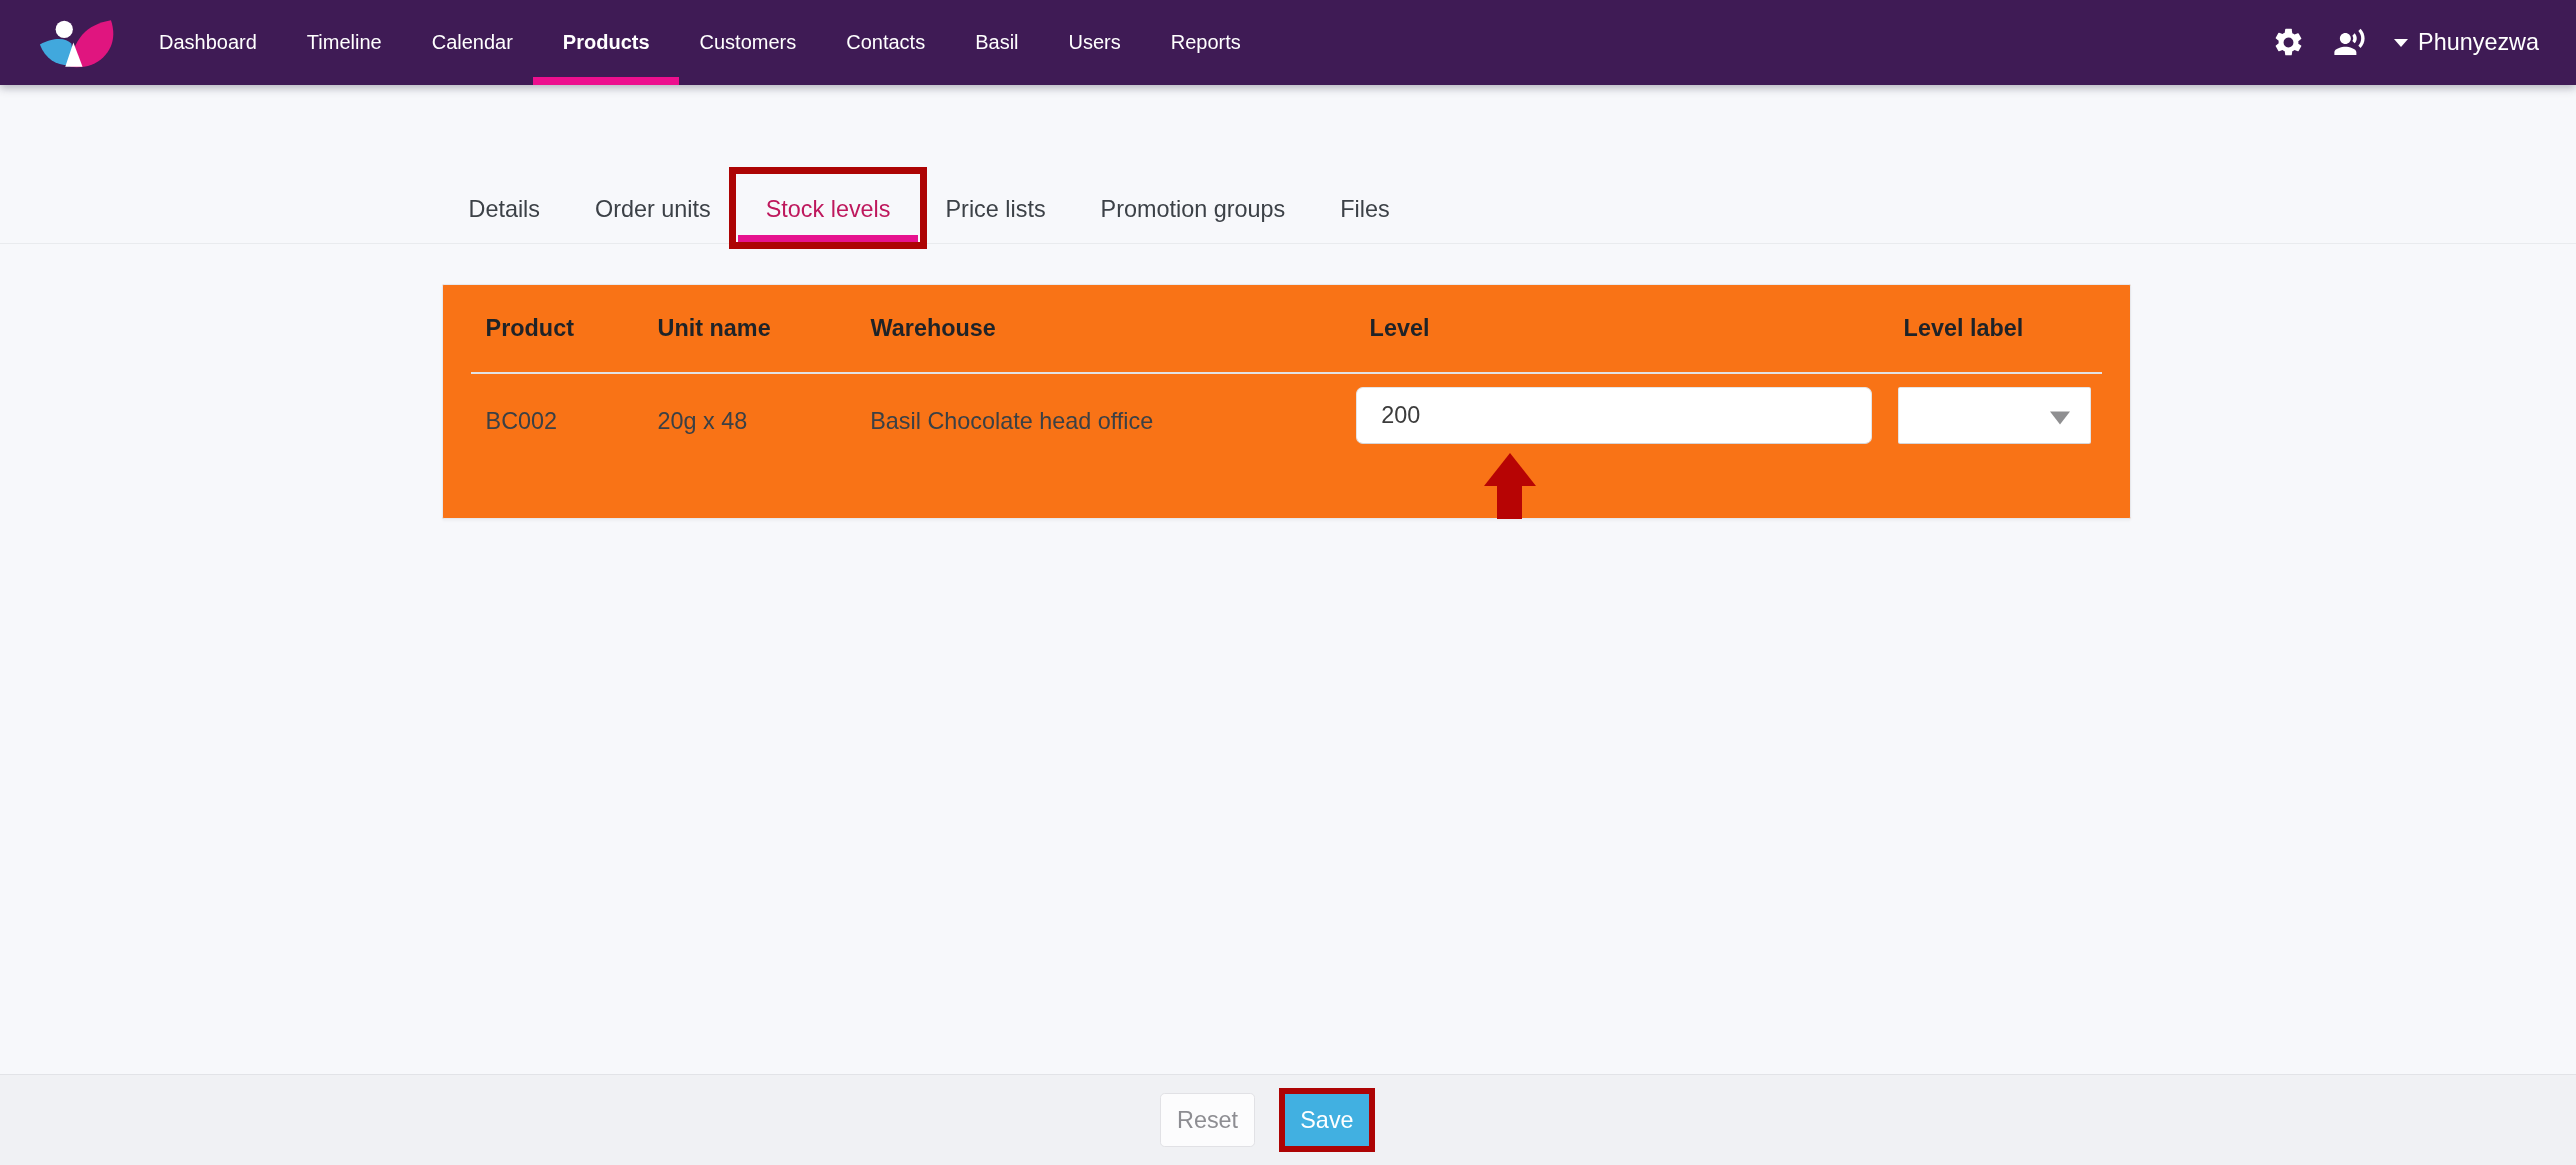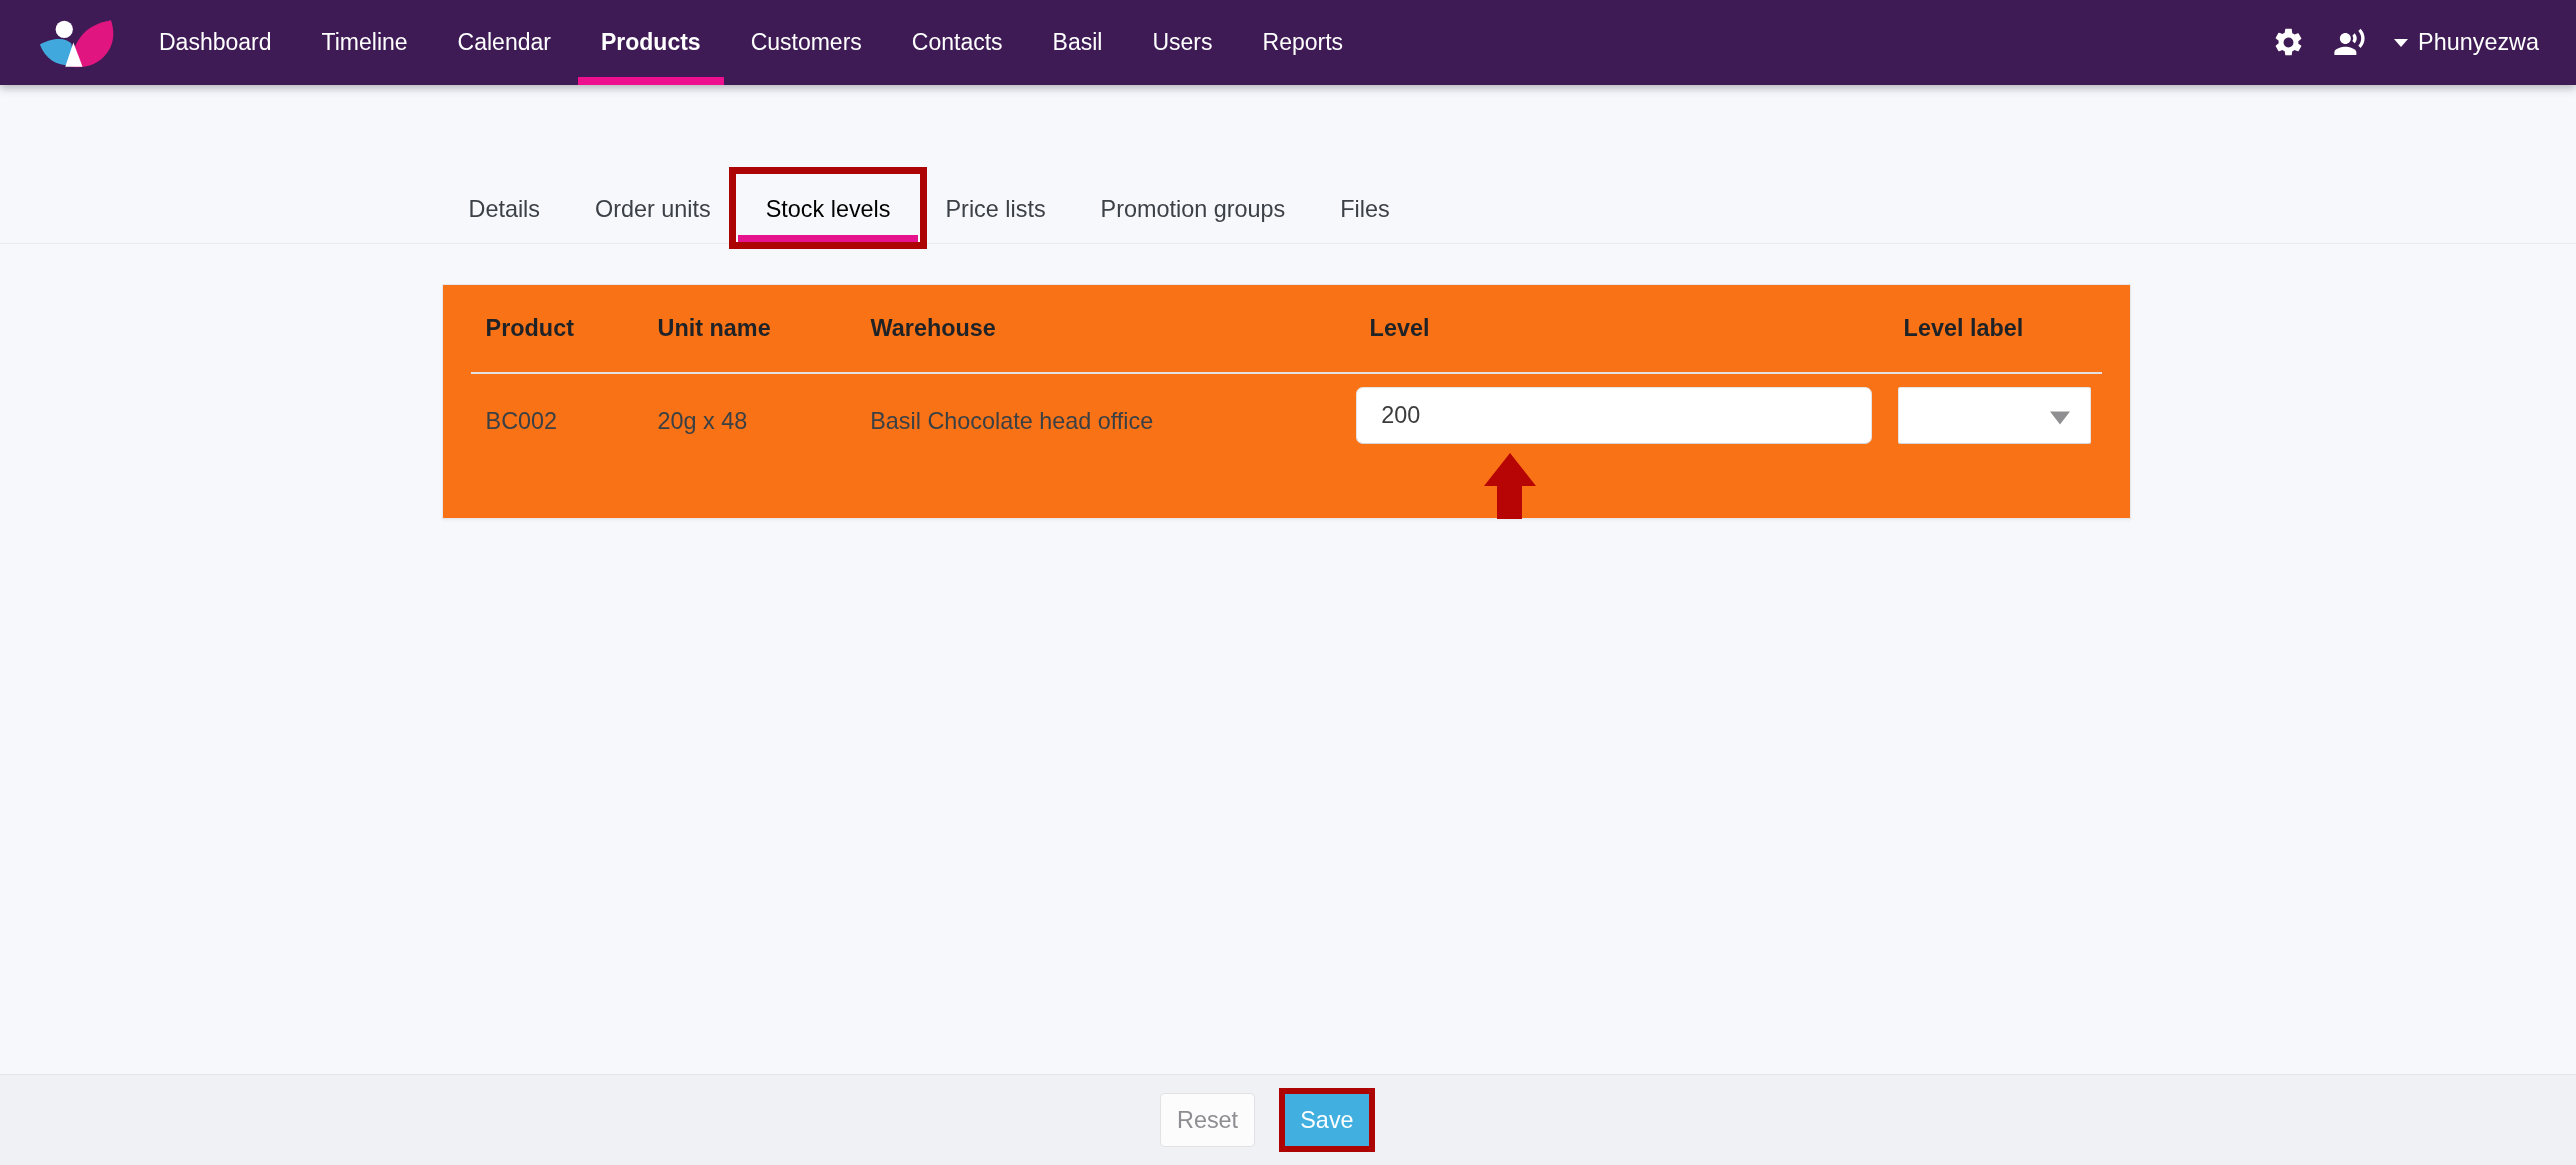--- a/index.html
+++ b/index.html
@@ -12,21 +12,21 @@
 
   
   .navbar {
     height:85px; background:#3f1b55; display:flex; align-items:center;
     padding:0 37px 0 34px; position:relative;
     box-shadow:0 3.5px 8.2px rgba(60,60,80,.35);
   }
   .logo { width:93px; height:66px; flex:0 0 auto; }
   .nav-links { display:flex; align-items:center; gap:50px; margin-left:32px; height:100%; }
   .nav-item {
-    color:#ffffff; font-size:23px; height:100%; display:flex; align-items:center;
+    color:#ffffff; font-size:20px; height:100%; display:flex; align-items:center;
     position:relative; cursor:pointer; white-space:nowrap;
   }
   .nav-item.active { font-weight:bold; }
   .nav-item.active::after {
     content:""; position:absolute; bottom:0; left:50%; transform:translateX(-50%);
     width:146px; height:8.2px; background:#ed0f8e;
   }
   .nav-right { margin-left:auto; display:flex; align-items:center; gap:28px; }
   .nav-icon { width:33px; height:33px; cursor:pointer; display:block; }
   .user-menu { display:flex; align-items:center; cursor:pointer; }
@@ -43,21 +43,21 @@
     line-height:1; letter-spacing:0.3px;
   }
   .tabs-row {
     margin-top:22px; display:flex; align-items:stretch; height:68px;
     border-bottom:1.8px solid #e9ebee; padding-left:441px;
   }
   .tab {
     padding:0 27.5px; display:flex; align-items:center; font-size:23.4px;
     color:#3c4147; cursor:pointer; position:relative; white-space:nowrap;
   }
-  .tab.active { color:#000000; }
+  .tab.active { color:#be185d; }
   .tab.active .tab-underline {
     position:absolute; left:0; right:0; bottom:-0.6px; height:8.2px; background:#e6138f;
   }
   .tab-annotation {
     position:absolute; left:-8.8px; right:-9.4px; top:-9.4px; bottom:-5.9px;
     border:7.6px solid #ad0404; pointer-events:none;
   }
 
   
   .card {

